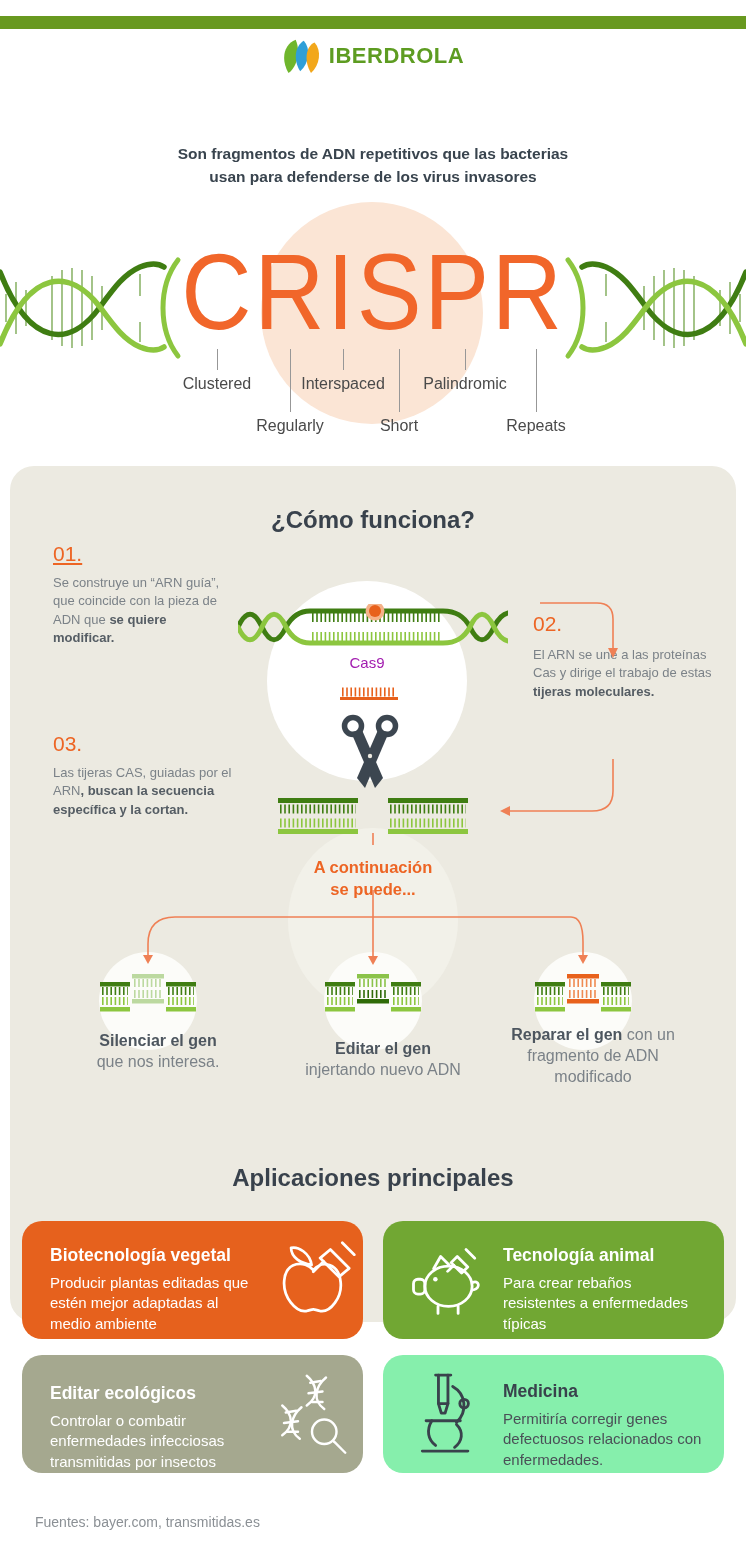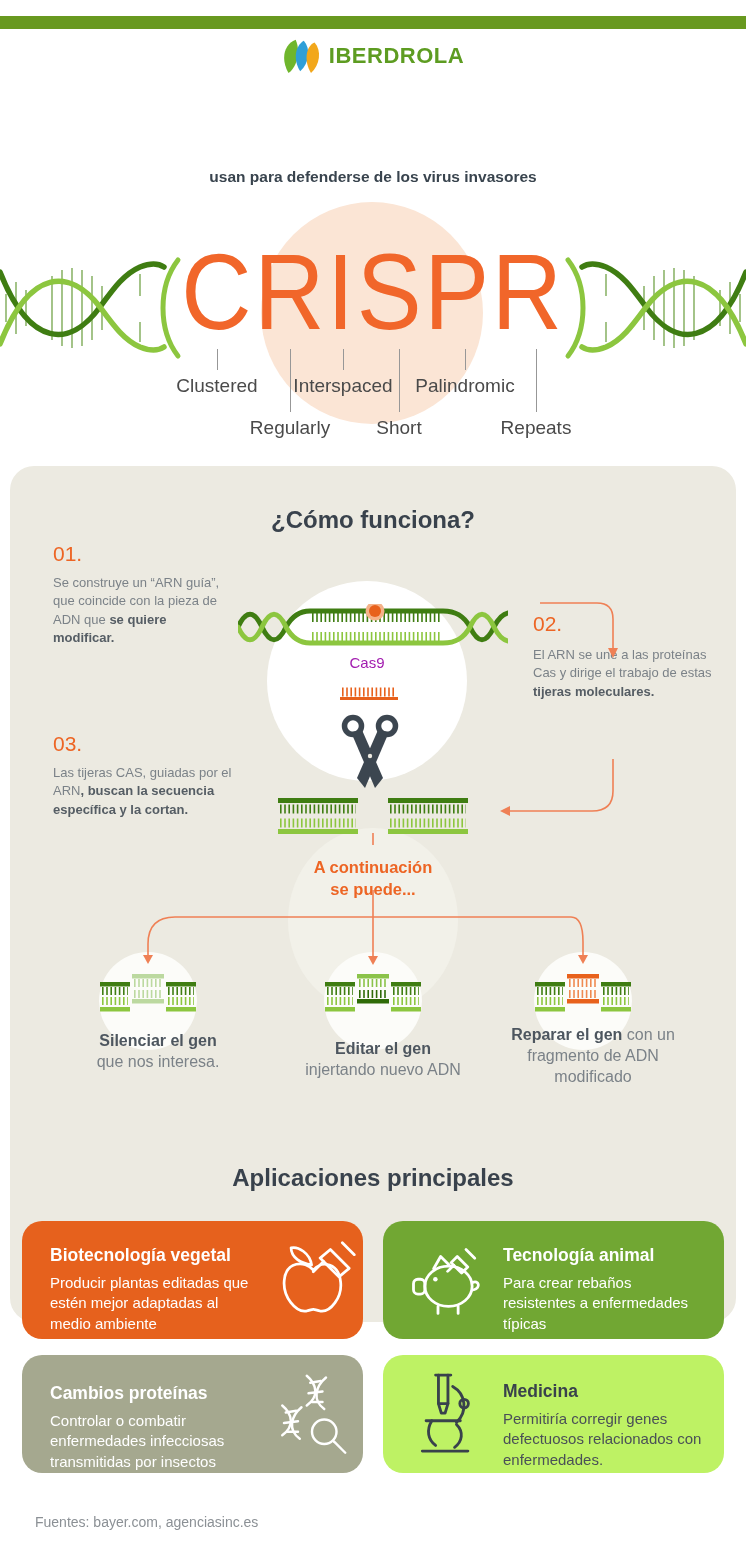--- a/index.html
+++ b/index.html
@@ -13,21 +13,21 @@
   .title{position:absolute;top:76px;left:0;width:746px;text-align:center;color:#67a22a;font-size:30px;font-weight:bold;}
   .subtitle{position:absolute;top:126px;left:0;width:746px;text-align:center;color:#39444e;font-size:15.5px;font-weight:bold;line-height:1.5;}
 
   
   .peach{position:absolute;left:261px;top:186px;width:222px;height:222px;border-radius:50%;background:#fbe5d5;}
   .helix{position:absolute;top:236px;}
   .acronym{position:absolute;top:222px;left:0;width:746px;text-align:center;font-size:108px;color:#f1662a;letter-spacing:3px;transform:scaleX(.9);line-height:1;}
   .cword{position:absolute;top:333px;}
   .tick{position:absolute;left:0;top:0;width:1px;background:#979797;}
   .upper .tick{height:21px;} .lower .tick{height:63px;}
-  .clabel{position:absolute;transform:translateX(-50%);white-space:nowrap;color:#4a4a4a;font-size:19px;}
+  .clabel{position:absolute;transform:translateX(-50%);white-space:nowrap;color:#4a4a4a;font-size:16px;}
   .upper .clabel{top:26px;} .lower .clabel{top:68px;}
 
   
   .panel{position:absolute;left:10px;top:450px;width:726px;height:856px;background:#eceae1;border-radius:24px;}
   .panel-title{position:absolute;top:40px;left:0;width:726px;text-align:center;color:#39424c;font-size:24px;font-weight:bold;}
   .stepnum{position:absolute;color:#ed6524;font-size:21px;}
   .steptext{position:absolute;color:#7b8288;font-size:13px;line-height:1.42;}
   .steptext b{color:#555d64;}
   .bigcircle{position:absolute;left:257px;top:115px;width:200px;height:200px;border-radius:50%;background:#ffffff;}
   .softcircle{position:absolute;left:278px;top:362px;width:170px;height:185px;border-radius:50%;background:#f2f1e9;}
@@ -42,21 +42,21 @@
   .abs{position:absolute;}
 
   
   .apps-title{position:absolute;top:1148px;left:0;width:746px;text-align:center;color:#39424c;font-size:24px;font-weight:bold;}
   .card{position:absolute;width:341px;height:118px;border-radius:20px;}
   .card .ctitle{position:absolute;color:#fff;font-size:17.5px;font-weight:bold;}
   .card .cdesc{position:absolute;color:#fff;font-size:15px;line-height:1.35;}
   .c1{left:22px;top:1205px;background:#e6611d;}
   .c2{left:383px;top:1205px;background:#71a733;}
   .c3{left:22px;top:1339px;background:#a5a88f;}
-  .c4{left:383px;top:1339px;background:#bef264;}
+  .c4{left:383px;top:1339px;background:#86efac;}
   .c4 .ctitle{color:#39424c;} .c4 .cdesc{color:#4a5057;}
 
   .footer{position:absolute;left:35px;top:1498px;color:#8b9095;font-size:14px;}
   svg{display:block;}
 </style>
 </head>
 <body>
 
 <div class="page">
 
@@ -65,21 +65,21 @@
   <div class="logo">
     <svg width="40" height="36" viewBox="0 0 44 40">
       <path d="M7,39 C-2,23 2,7 15,2 C20,13 18,31 7,39 Z" fill="#6fb62c"></path>
       <path d="M20,37 C12,24 14,9 24,3 C32,12 30,28 20,37 Z" fill="#2f9fd8"></path>
       <path d="M32,39 C24,26 26,9 36,5 C44,14 42,30 32,39 Z" fill="#f2a71b"></path>
     </svg>
     <span class="logo-text">IBERDROLA</span>
   </div>
 
   <div class="subtitle">
-    <br>
+    <span>Son fragmentos de ADN repetitivos que las bacterias</span><br>
     <span>usan para defenderse de los virus invasores</span>
   </div>
 
   <div class="peach"></div>
 
   <svg class="helix" style="left:0;" width="192" height="112" viewBox="0 0 192 112">
     <g stroke="#4f8d1d" stroke-width="1.3" opacity=".8">
       <line x1="6" y1="42" x2="6" y2="70"></line>
         <line x1="16" y1="30" x2="16" y2="82"></line>
         <line x1="26" y1="38" x2="26" y2="74"></line>
@@ -142,21 +142,21 @@
     <div class="tick"></div>
     <div class="clabel">Repeats</div>
   </div>
 
   <div class="panel">
     <div class="panel-title">¿Cómo funciona?</div>
 
     <div class="softcircle"></div>
     <div class="bigcircle"></div>
 
-    <div class="stepnum" style="left:43px;top:76px;">01.</div>
+    <div class="stepnum" style="left:43px;top:76px;text-decoration:underline;">01.</div>
     <div class="steptext" style="left:43px;top:108px;width:172px;">
       <span>Se construye un “ARN guía”, que coincide con la pieza de ADN que </span><b>se quiere modificar.</b>
     </div>
 
     <svg class="abs" style="left:228px;top:138px;" width="270" height="46" viewBox="0 0 270 46">
       <path d="M0,23 C8,6 16,6 24,23 C32,40 40,40 48,23 C54,12 62,7 72,7 L205,7 C218,7 226,12 232,23 C240,40 248,40 256,23 C260,15 265,10 270,9" fill="none" stroke="#3f7d12" stroke-width="5" stroke-linecap="round"></path>
       <path d="M0,23 C8,40 16,40 24,23 C32,6 40,6 48,23 C54,34 62,39 72,39 L205,39 C218,39 226,34 232,23 C240,6 248,6 256,23 C260,31 265,36 270,37" fill="none" stroke="#8cc63f" stroke-width="5" stroke-linecap="round"></path>
       <line x1="74" y1="13.5" x2="203" y2="13.5" stroke="#3f7d12" stroke-width="9" stroke-dasharray="1.6 2.6"></line>
       <line x1="74" y1="32.5" x2="203" y2="32.5" stroke="#8cc63f" stroke-width="9" stroke-dasharray="1.6 2.6"></line>
       <circle cx="137" cy="7" r="9.5" fill="#f5b289"></circle>
@@ -315,21 +315,21 @@
         <path d="M46,34 C36,22 14,24 12,46 C10,66 26,84 38,82 C42,81 44,80 46,80 C48,80 50,81 54,82 C66,84 80,66 78,48 C76,26 56,22 46,34 Z"></path>
         <path d="M44,28 C42,14 28,6 20,8 C20,20 32,26 44,28 Z"></path>
         <path d="M66,10 L88,32 L76,42 L54,20 Z"></path>
         <path d="M80,2 L94,16"></path>
         <path d="M58,24 L46,36"></path>
       </g>
     </svg>
   </div>
 
   <div class="card c3">
-    <div class="ctitle" style="left:28px;top:28px;">Cambios proteínas</div>
+    <div class="ctitle" style="left:28px;top:28px;">Editar ecológicos</div>
     <div class="cdesc" style="left:28px;top:56px;width:198px;">Controlar o combatir enfermedades infecciosas transmitidas por insectos</div>
     <svg class="abs" style="left:248px;top:18px;" width="84" height="86" viewBox="0 0 96 96">
       <g fill="none" stroke="#ffffff" stroke-width="2.8" stroke-linecap="round">
         <path d="M14,70 C28,60 26,46 14,36"></path>
         <path d="M34,74 C20,64 24,48 36,38"></path>
         <path d="M18,44 L30,42 M16,56 L32,54 M20,66 L32,66"></path>
         <path d="M42,36 C56,26 54,12 42,2"></path>
         <path d="M62,40 C48,30 52,14 64,4"></path>
         <path d="M46,10 L58,8 M44,22 L60,20 M48,32 L60,32"></path>
         <circle cx="62" cy="66" r="14"></circle>
@@ -349,17 +349,17 @@
         <circle cx="58" cy="34" r="4.5"></circle>
         <path d="M24,52 C18,62 20,72 28,78"></path>
         <path d="M50,56 C58,64 56,74 48,80"></path>
         <path d="M14,84 L62,84"></path>
       </g>
     </svg>
     <div class="ctitle" style="left:120px;top:26px;">Medicina</div>
     <div class="cdesc" style="left:120px;top:54px;width:205px;">Permitiría corregir genes defectuosos relacionados con enfermedades.</div>
   </div>
 
-  <div class="footer">Fuentes: bayer.com, agenciasinc.es</div>
+  <div class="footer">Fuentes: bayer.com, transmitidas.es</div>
 
   <div class="bar botbar"></div>
 
 </div>
 
 </body></html>

